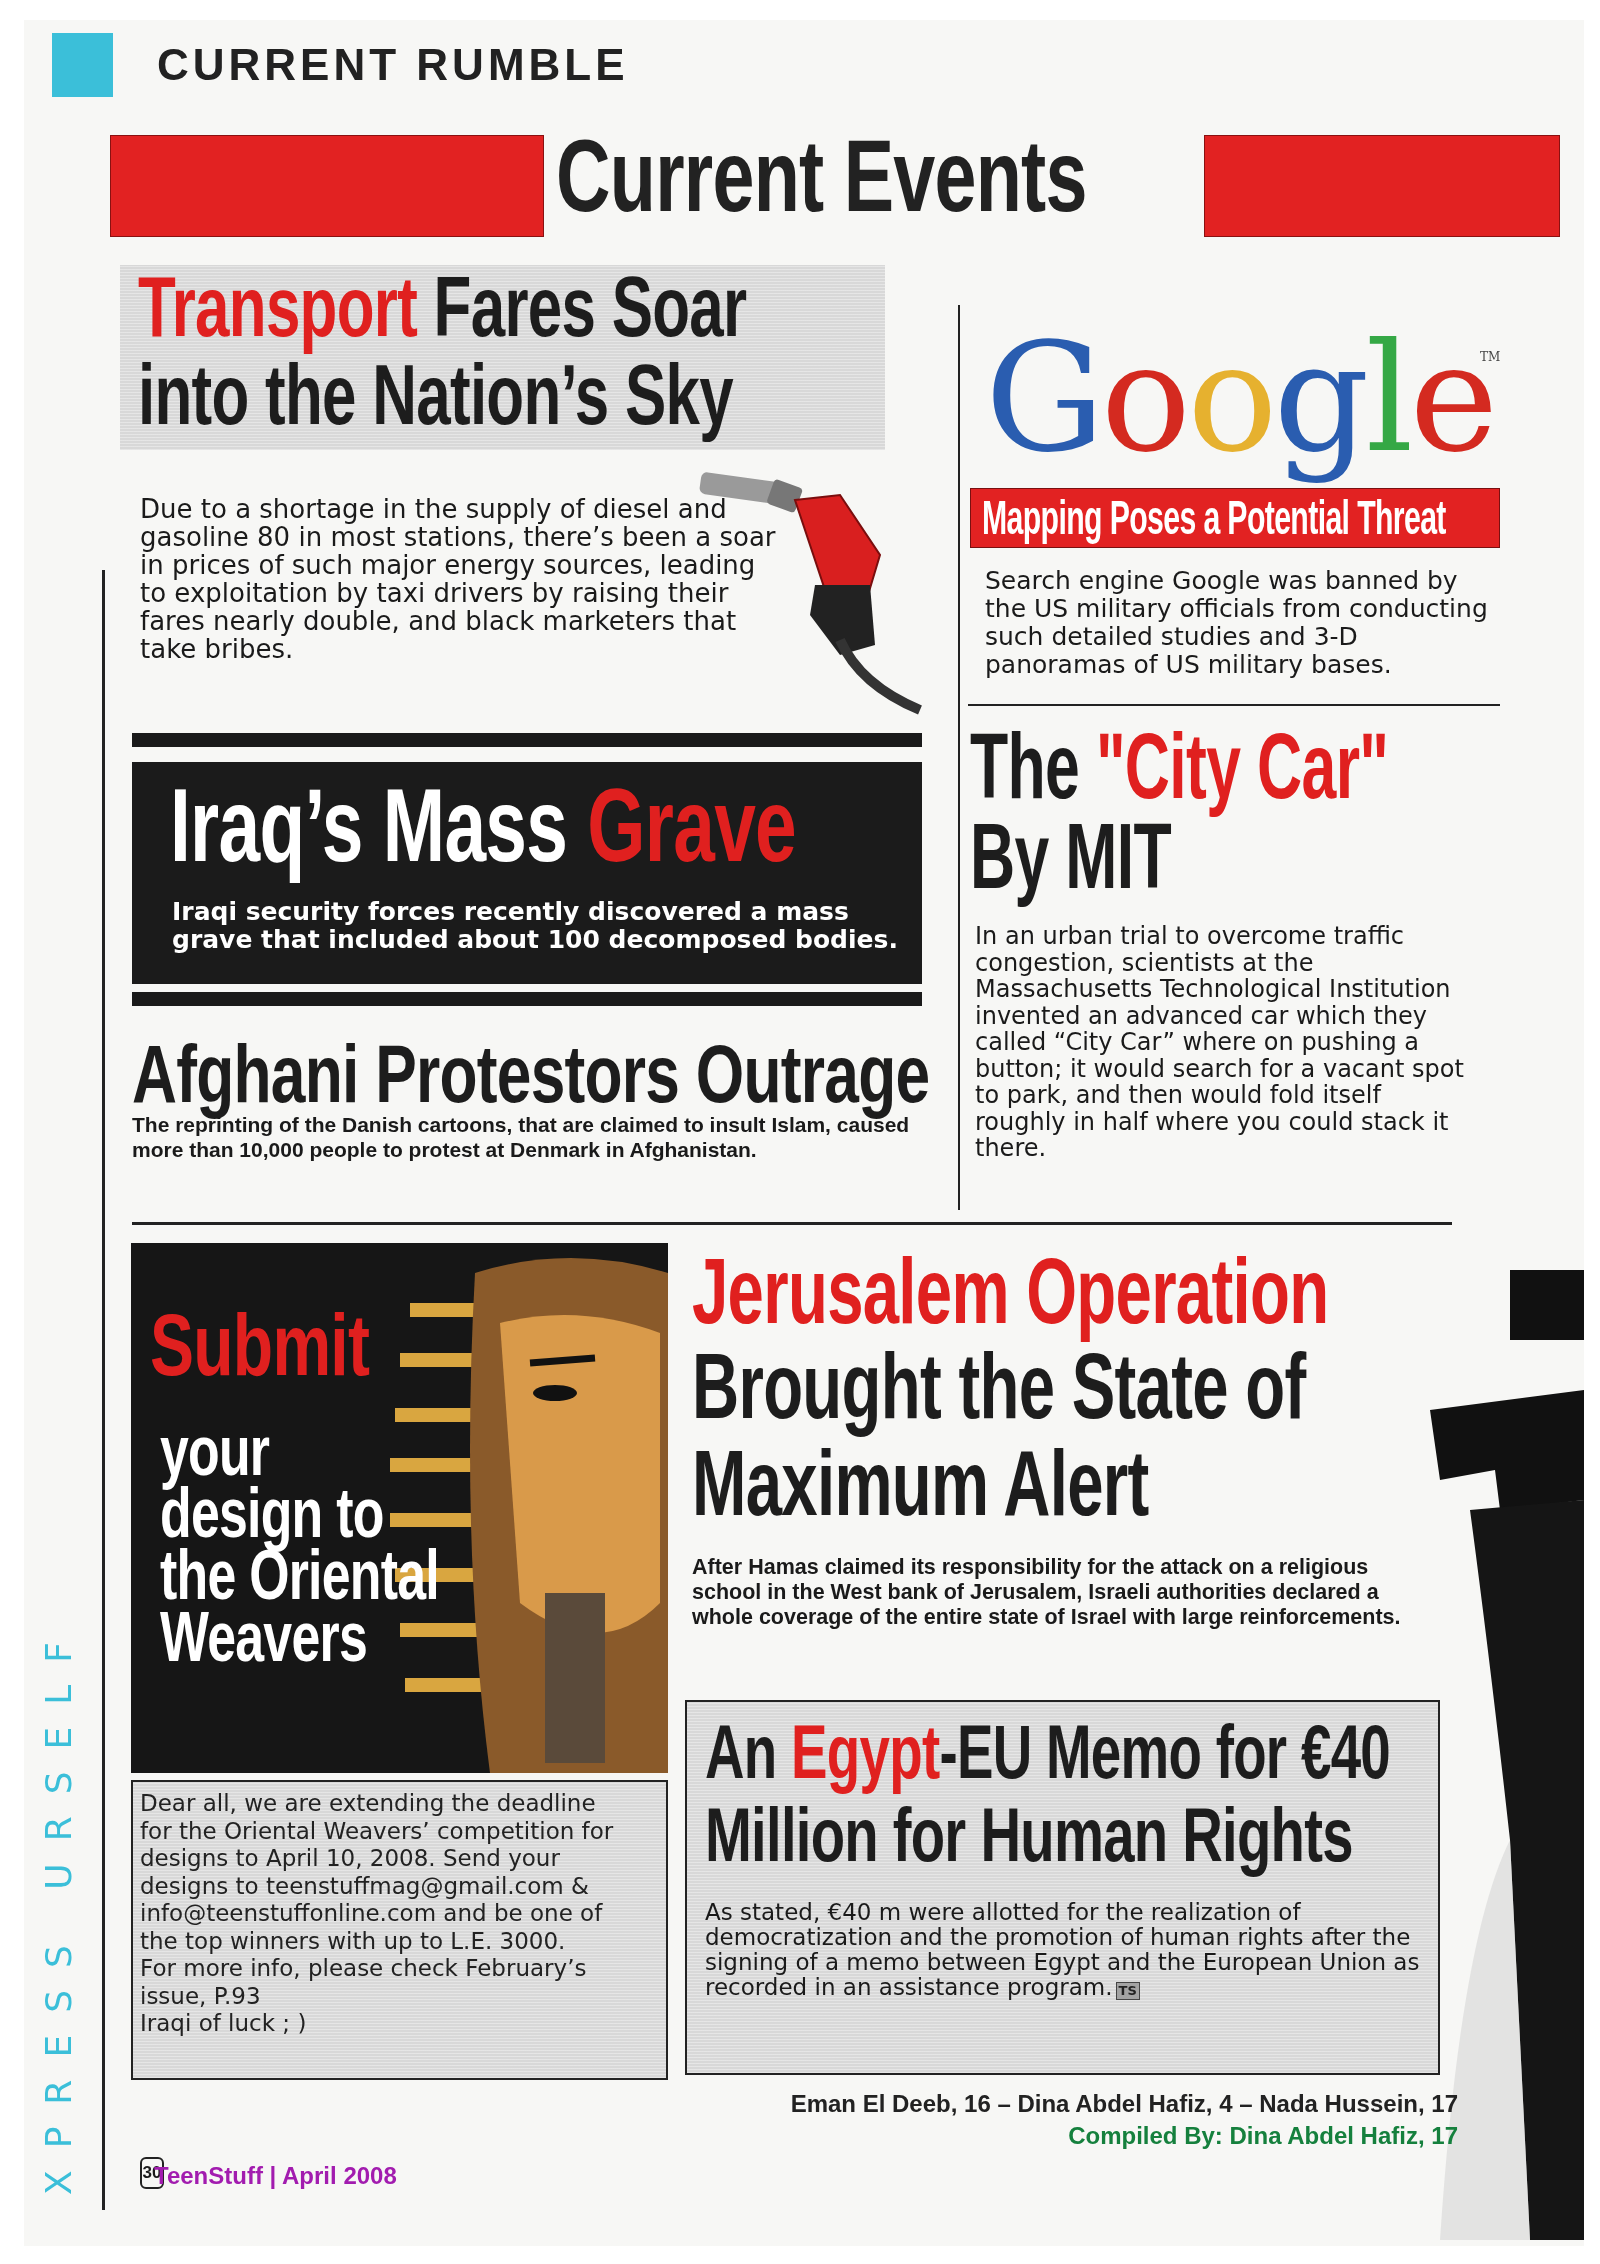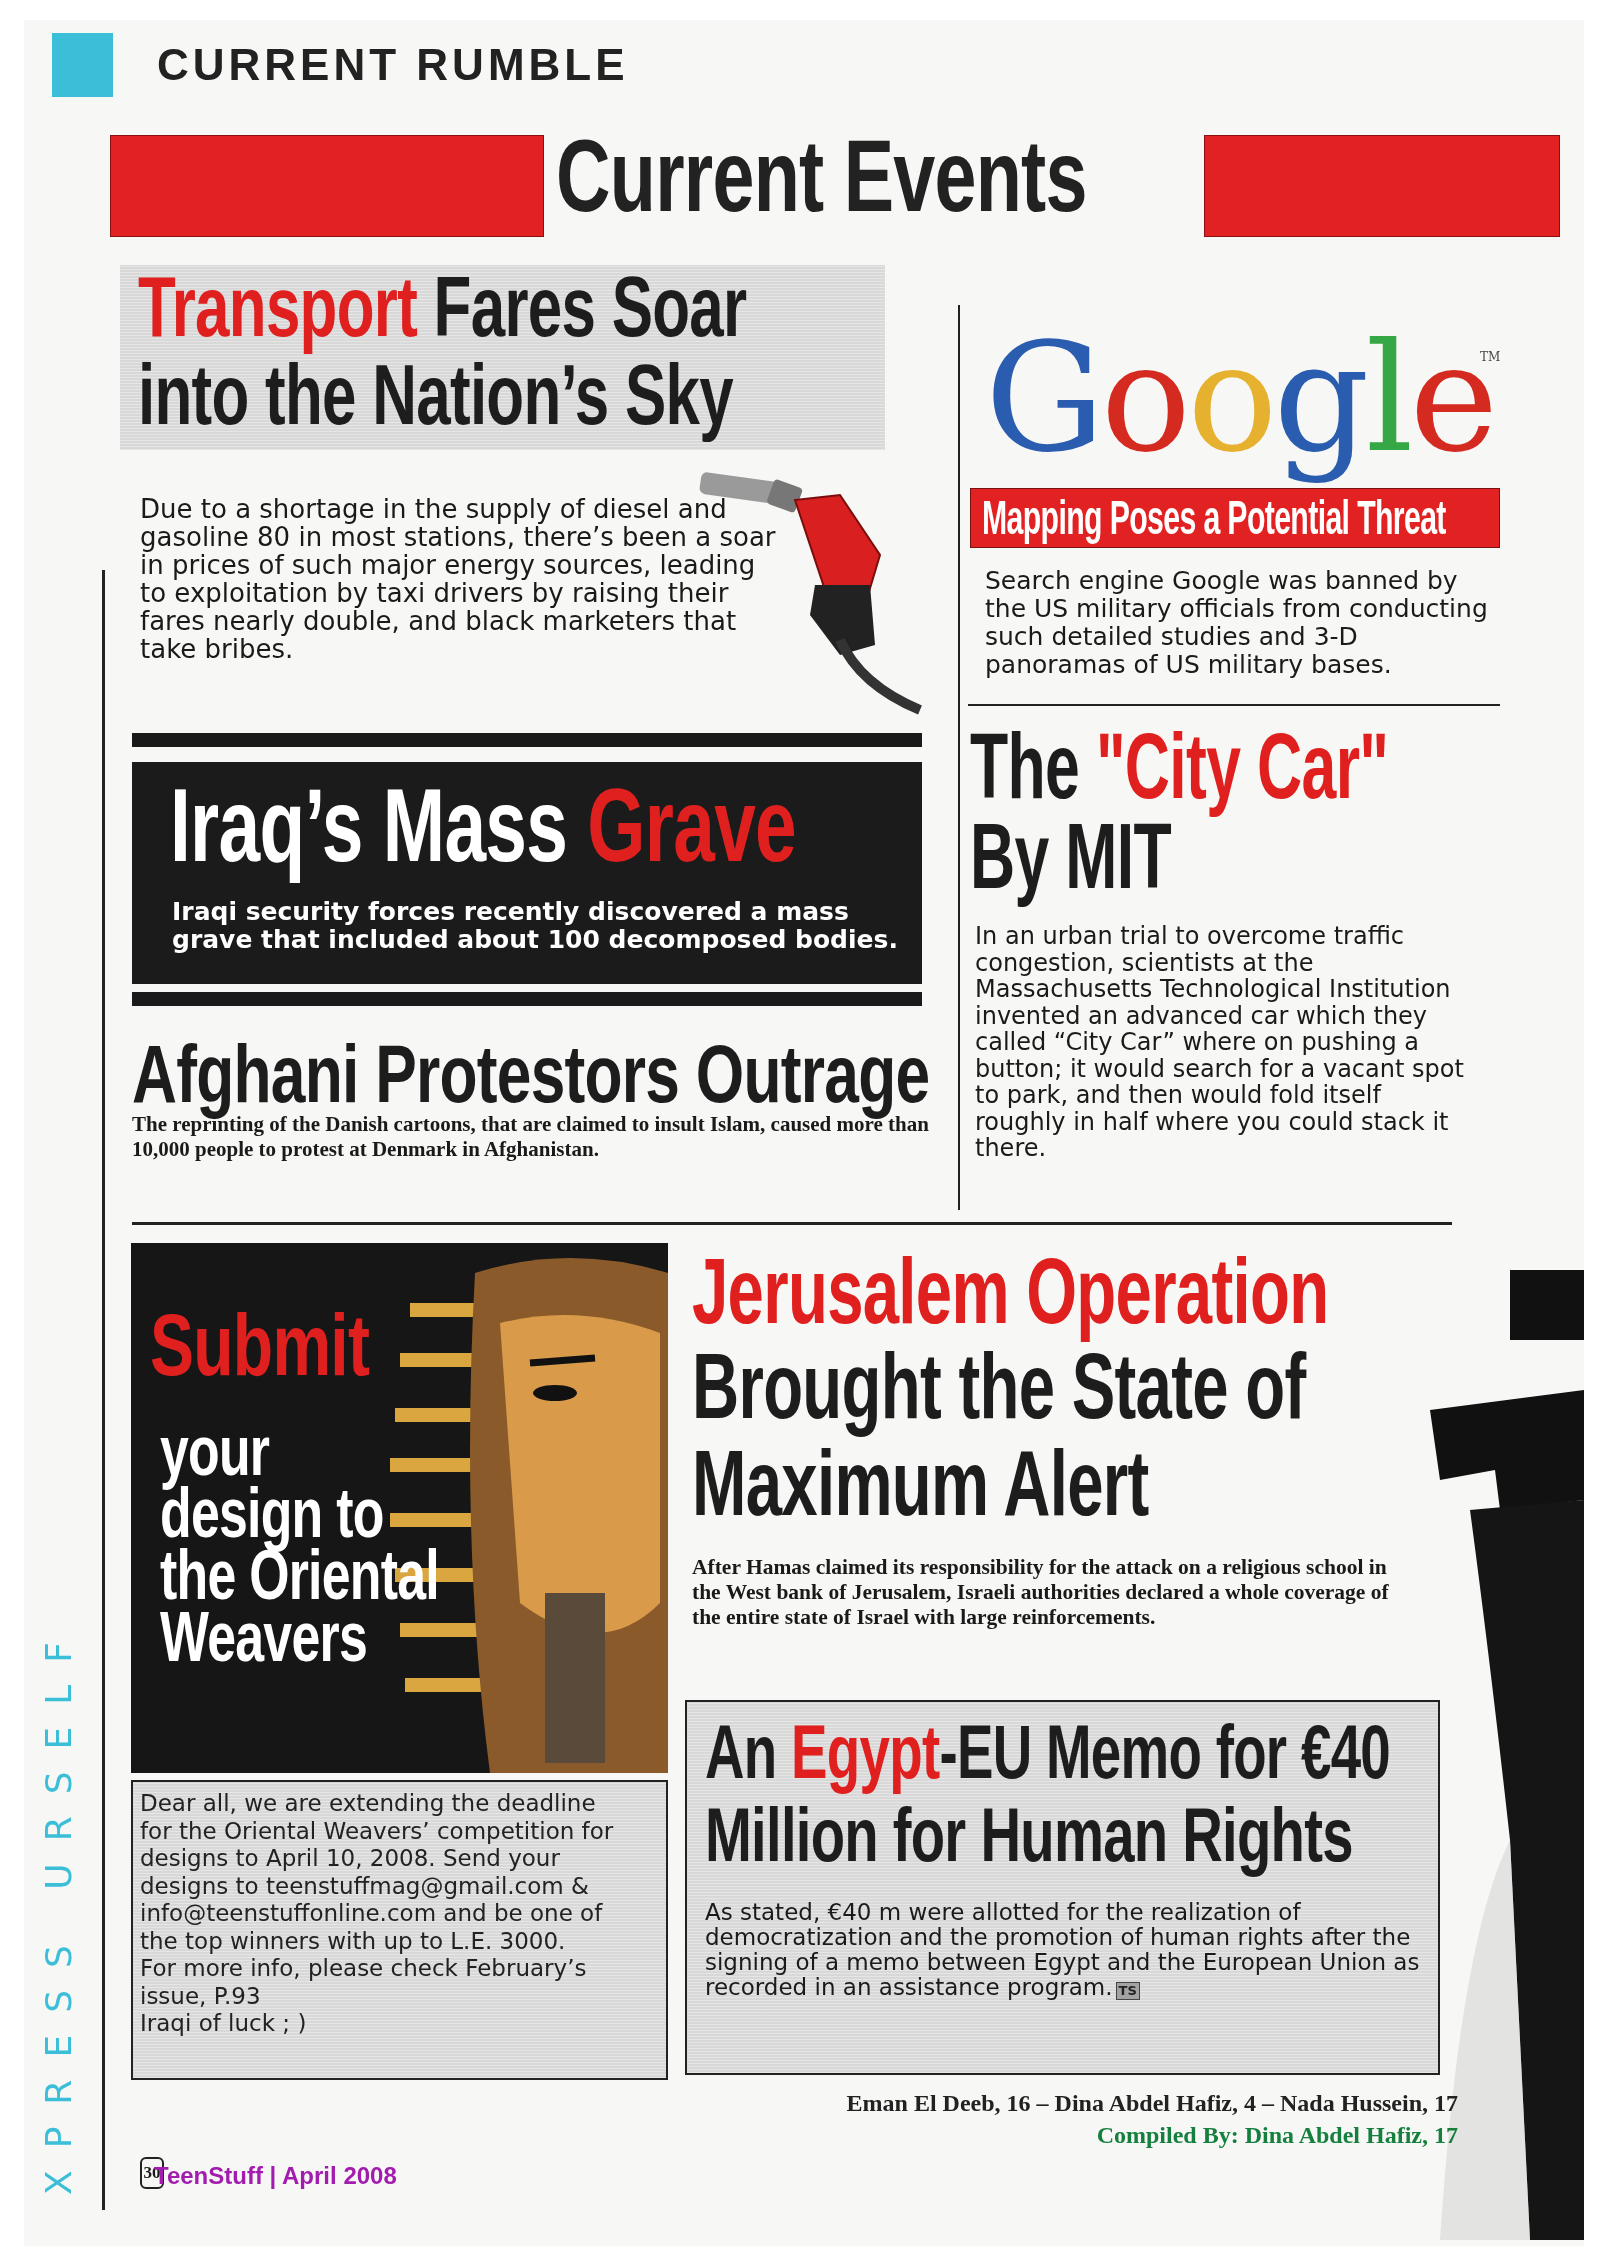--- a/index.html
+++ b/index.html
@@ -2,21 +2,21 @@
 <html><head>
 <meta charset="utf-8">
 <style>
   * { box-sizing: border-box; margin: 0; padding: 0; }
   html, body { width: 1600px; height: 2264px; background: #ffffff; overflow: hidden; }
   body { position: relative; font-family: "Liberation Sans", sans-serif; color: #1a1a1a; }
   .page { position: absolute; left: 24px; top: 20px; width: 1560px; height: 2226px; background: #f7f7f5; }
   .abs { position: absolute; }
   .cond { font-family: "Liberation Sans Narrow", "Liberation Sans", sans-serif; font-weight: 700; transform-origin: left top; letter-spacing: -1px; }
   .body-text { font-family: "DejaVu Sans", sans-serif; font-weight: 400; color: #1a1a1a; }
-  .bold-text { font-family: Liberation Serif, serif; font-weight: 700; color: #1a1a1a; }
+  .bold-text { font-family: Liberation Sans, sans-serif; font-weight: 700; color: #1a1a1a; }
   .red { color: #e0201f; }
   .screen { background-color: #d8d8d8;
     background-image: repeating-linear-gradient(0deg, rgba(255,255,255,0.35) 0 1px, transparent 1px 3px); }
 
   
   .tag-square { left: 52px; top: 33px; width: 61px; height: 64px; background: #3bbfd9; }
   .section-title { left: 157px; top: 40px; font-family: Liberation Sans, sans-serif; font-weight: 700; font-size: 44px; letter-spacing: 4px; color: #222; }
 
   
   .hbar { top: 135px; height: 102px; background: #e22222; border: 1px solid #8a1111; }

